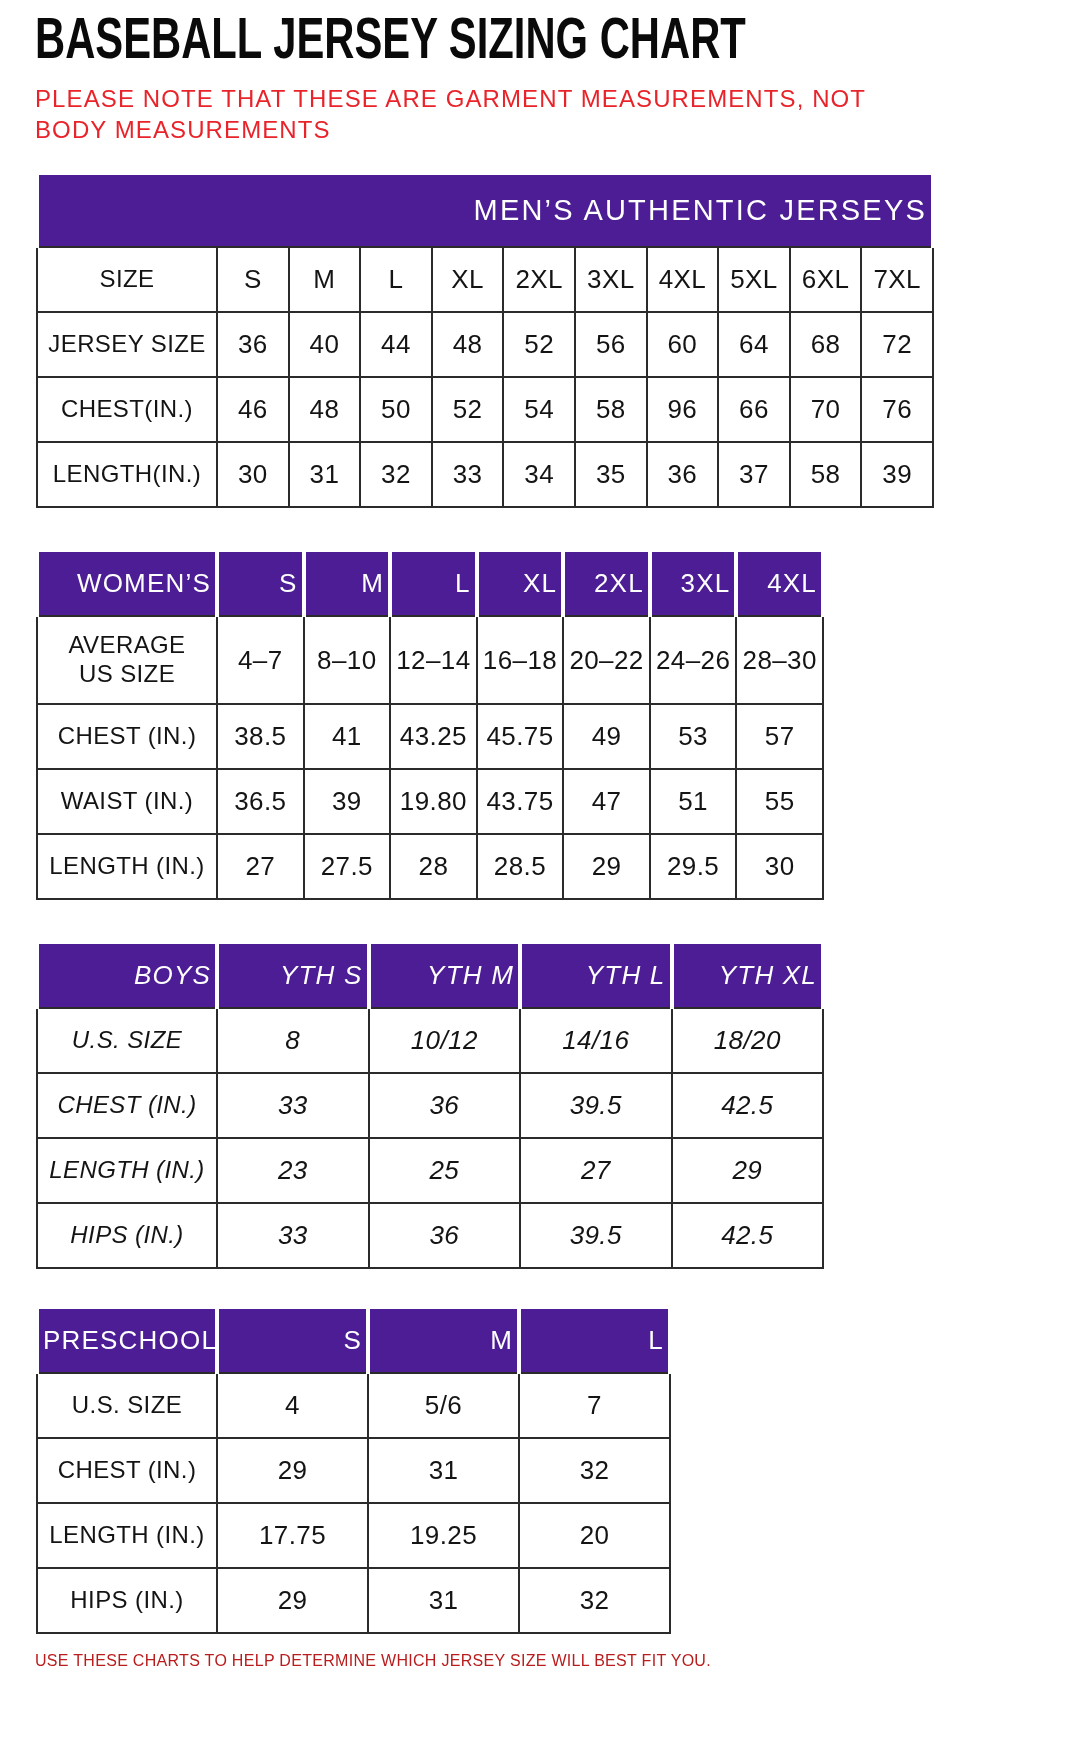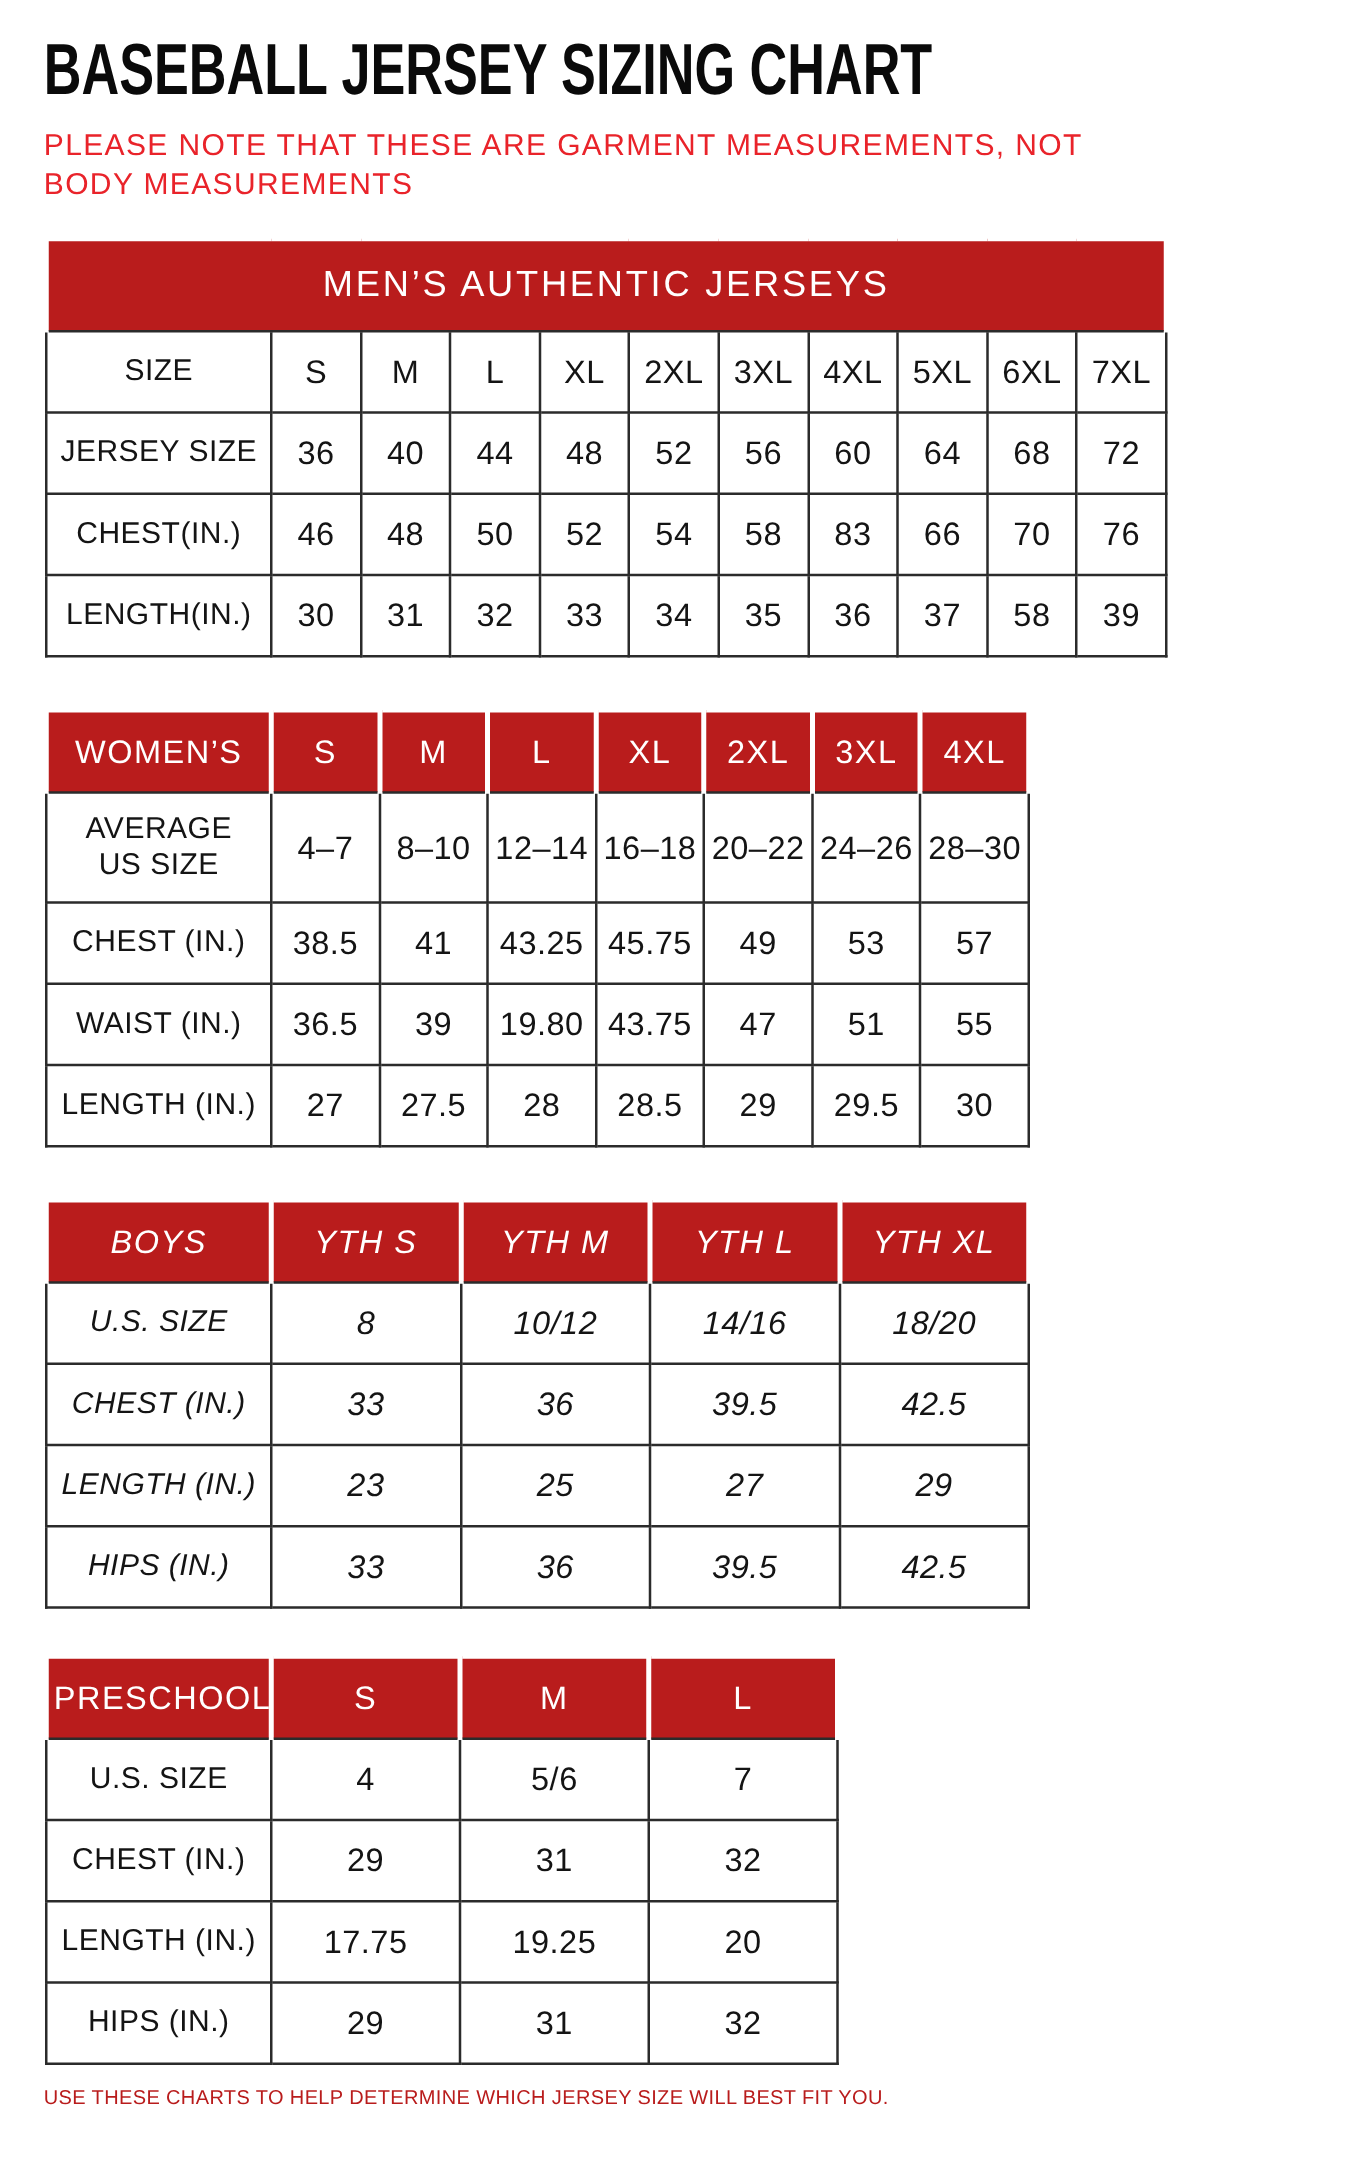--- a/index.html
+++ b/index.html
@@ -1,21 +1,21 @@
 <!DOCTYPE html>
 <html><head>
 <meta charset="utf-8">
 <style>
   * { margin:0; padding:0; box-sizing:border-box; }
   html,body { background:#ffffff; }
   body {
     width:1077px; height:1743px; overflow:hidden;
     font-family:"Liberation Sans", sans-serif; color:#111;
   }
-  .page { padding:22px 35px 0 35px; }
+  .page { padding:4px 35px 0 35px; }
 
   .main-title {
     font-size:58px; font-weight:bold; color:#0a0a0a;
     white-space:nowrap; letter-spacing:0px;
     transform:scaleX(0.72); transform-origin:left center;
     margin-bottom:12px;
     font-family:"Liberation Sans", sans-serif;
   }
   .note {
     color:#e9232a; font-size:24px; line-height:1.3;
@@ -23,24 +23,24 @@
   }
 
   table.tbl { border-collapse:collapse; table-layout:fixed; margin-bottom:40px; }
   table.mens { width:900px; }
   table.womens { width:790px; }
   table.boys { width:790px; margin-bottom:36px;font-style:italic; }
   table.preschool { width:637px; margin-bottom:16px; }
   col.labelcol { width:180px; }
 
   .ghead {
-    background:#b91c1c; color:#ffffff;
+    background:#4c1d95; color:#ffffff;
     font-size:26px; font-weight:normal; letter-spacing:1.2px;
     border:4px solid #ffffff; border-bottom:2px solid #2b2b2b;
-    padding:16px 4px; text-align:center;
+    padding:16px 4px; text-align:right;
   }
   .title-cell { font-size:29px; letter-spacing:2.2px; padding:19px 4px; }
 
   td.rlabel, td.val {
     border:2px solid #2b2b2b; text-align:center; background:#ffffff; color:#141414;
   }
   td.rlabel {
     font-size:24px; letter-spacing:0.4px; padding:14px 4px;
     white-space:pre-line; line-height:1.2;
   }
@@ -103,21 +103,21 @@
           <td class="val">72</td>
         </tr>
         <tr>
           <td class="rlabel">CHEST(IN.)</td>
           <td class="val">46</td>
           <td class="val">48</td>
           <td class="val">50</td>
           <td class="val">52</td>
           <td class="val">54</td>
           <td class="val">58</td>
-          <td class="val">83</td>
+          <td class="val">96</td>
           <td class="val">66</td>
           <td class="val">70</td>
           <td class="val">76</td>
         </tr>
         <tr>
           <td class="rlabel">LENGTH(IN.)</td>
           <td class="val">30</td>
           <td class="val">31</td>
           <td class="val">32</td>
           <td class="val">33</td>

